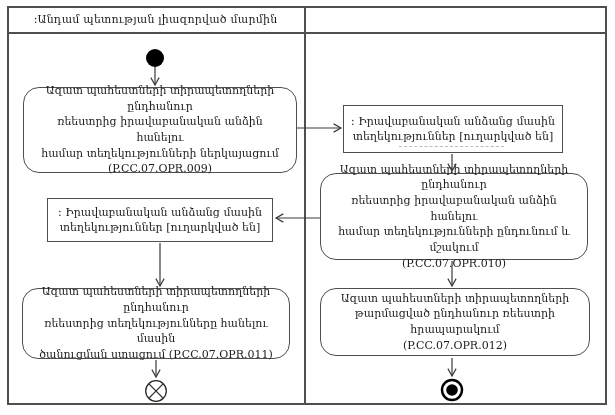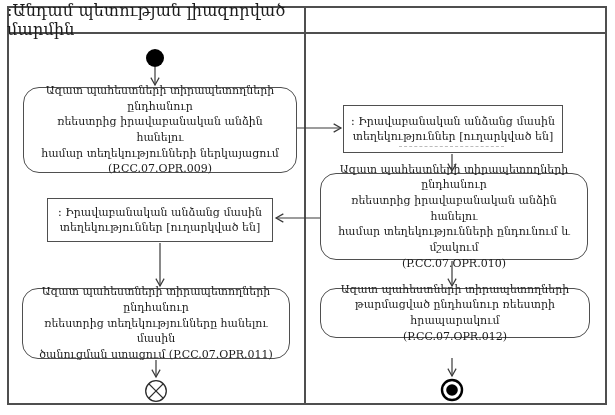--- a/index.html
+++ b/index.html
@@ -8,36 +8,36 @@
     font-family:"DejaVu Serif","DejaVu Sans",serif;color:#1c1c1c;
   }
   .frame{
     position:absolute;left:7px;top:6px;width:600px;height:399px;
     border:2px solid #4f4f4f;box-sizing:border-box;background:#ffffff;
   }
   .lane-divider{position:absolute;left:304px;top:6px;width:2px;height:399px;background:#4f4f4f;}
   .header-line{position:absolute;left:7px;top:32px;width:600px;height:2px;background:#4f4f4f;}
   .lane-title{
     position:absolute;top:6px;height:27px;display:flex;align-items:center;justify-content:center;
-    font-size:16px;letter-spacing:.2px;
+    font-size:11px;letter-spacing:.2px;
   }
   .lt-left{left:7px;width:297px;}
   .lt-right{left:306px;width:301px;}
   .start{
     position:absolute;left:146px;top:49px;width:18px;height:18px;border-radius:50%;background:#000;
   }
   .action{
     position:absolute;border:1.2px solid #4f4f4f;border-radius:16px;background:#fff;
     display:flex;align-items:center;justify-content:center;text-align:center;
     font-size:11px;line-height:1.42;white-space:pre-line;box-sizing:border-box;padding:20px 8px;
   }
   .a009{left:23px;top:87px;width:274px;height:86px;}
   .a010{left:320px;top:173px;width:268px;height:87px;}
   .a011{left:22px;top:288px;width:268px;height:71px;}
-  .a012{left:320px;top:288px;width:270px;height:50px;}
+  .a012{left:320px;top:288px;width:270px;height:68px;}
   .objnode{
     position:absolute;border:1.2px solid #4f4f4f;background:#fff;
     display:flex;align-items:center;justify-content:center;text-align:center;
     font-size:11px;line-height:1.4;white-space:pre-line;box-sizing:border-box;padding:2px 6px;
   }
   .obj-right{left:343px;top:105px;width:220px;height:48px;}
   .obj-left{left:47px;top:198px;width:226px;height:44px;}
   .objdash{
     position:absolute;left:55px;bottom:5px;width:105px;height:0;
     border-top:1.5px dashed #bcbcbc;

